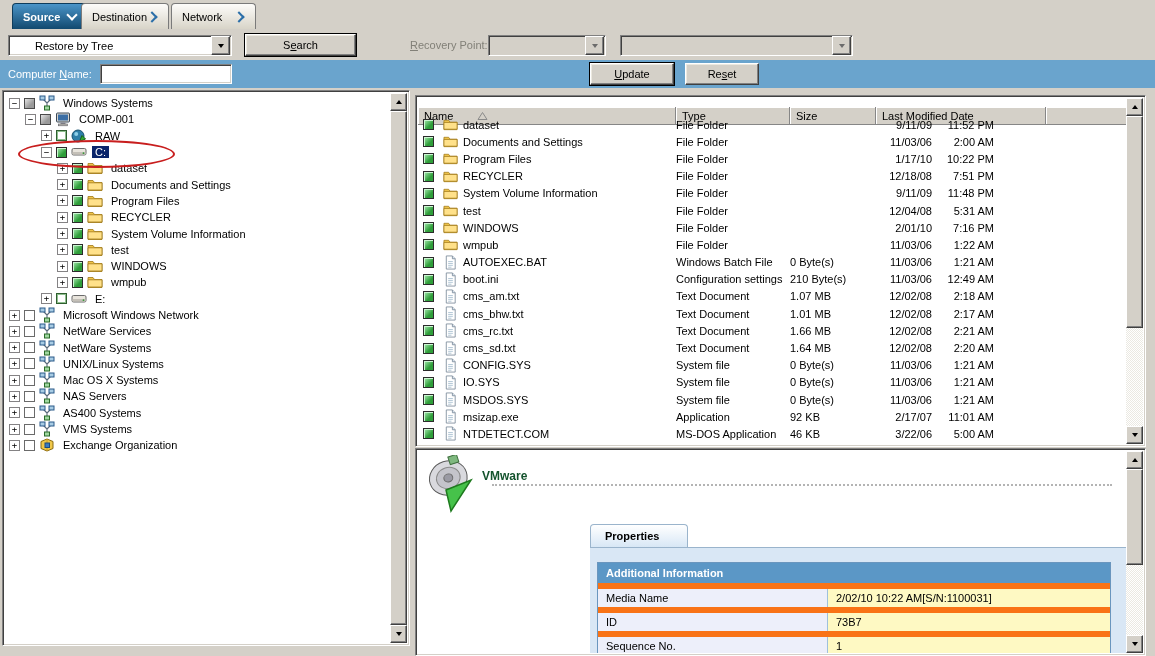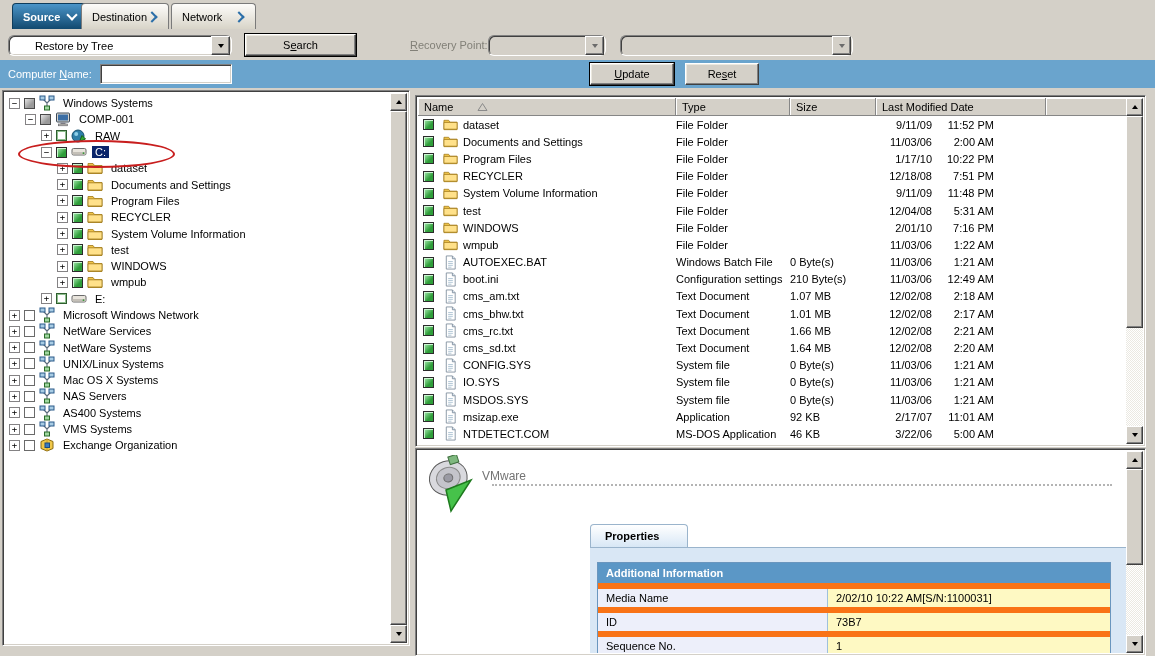--- a/index.html
+++ b/index.html
@@ -22,21 +22,21 @@
 
   
   .toolbar{position:absolute;left:0;top:30px;width:100%;height:30px;background:#d4d0c8;}
   .bluebar{position:absolute;left:0;top:60px;width:100%;height:28px;background:#6aa4cd;}
   .lbl{position:absolute;white-space:nowrap;}
   .lbl.gray{color:#828078;}
   .lbl.white{color:#fff;}
 
   .field{background:#fff;border:1px solid;border-color:#808080 #fff #fff #808080;
          box-shadow:inset 1px 1px 0 #404040,inset -1px -1px 0 #d4d0c8;}
-  .combo{position:absolute;height:21px;display:flex;align-items:center;box-sizing:border-box;border-radius:6px;}
+  .combo{position:absolute;height:21px;display:flex;align-items:center;box-sizing:border-box;}
   .combo .ctext{flex:1;padding-left:26px;overflow:hidden;white-space:nowrap;}
   .combo.plain .ctext{padding-left:4px;}
   .combo .cbtn{width:17px;height:17px;margin-right:1px;background:#d4d0c8;border:1px solid;
          border-color:#fff #404040 #404040 #fff;box-shadow:inset -1px -1px 0 #808080;
          display:flex;align-items:center;justify-content:center;}
   .combo.disabled{background:#d4d0c8;}
   .tri-dn{width:0;height:0;border:3px solid transparent;border-top:4px solid #000;margin-top:3px;}
   .tri-up-s{width:0;height:0;border:3px solid transparent;border-bottom:4px solid #000;margin-bottom:3px;}
   .combo.disabled .tri-dn{border-top-color:#6c6c6c;}
 
@@ -81,39 +81,39 @@
   .ticon svg{width:16px;height:16px;display:block;}
   .tlabel{padding:0 3px;}
   .tlabel.sel{background:#0a246a;color:#fff;}
   .red-ellipse{position:absolute;left:13px;width:153px;height:24px;border:2px solid #c81e1e;
      border-radius:50%;pointer-events:none;}
 
   
   .list-header{position:absolute;left:2px;top:2px;right:19px;height:18px;display:flex;}
   .hcell{height:18px;background:#d4d0c8;border-right:1px solid #868686;border-bottom:1px solid #868686;
      box-shadow:inset 1px 1px 0 #fff;box-sizing:border-box;padding:3px 0 0 6px;display:flex;align-items:center;
-     padding-top:0;}
+     padding-top:0;margin-top:9px;}
   .hc-name{width:258px;}.hc-type{width:114px;}.hc-size{width:86px;}.hc-date{width:170px;}.hc-fill{flex:1;border-right:none;}
   .sorticon{margin-left:24px;display:inline-flex;}
   .list-rows{position:absolute;left:2px;top:20px;right:19px;bottom:2px;overflow:hidden;}
   .lrow{display:flex;height:17.2px;align-items:center;}
   .c{box-sizing:border-box;white-space:nowrap;overflow:hidden;}
   .c.name{width:258px;display:flex;align-items:center;padding-left:5px;}
   .c.type{width:114px;}
   .c.size{width:86px;}
   .c.date{width:158px;display:flex;}
   .c.date .d{width:56px;text-align:right;}
   .c.date .t{width:58px;text-align:right;margin-left:4px;}
   .licon{width:17px;height:15px;margin:0 3px 0 5px;flex:none;}
   .licon svg{width:15px;height:15px;display:block;}
 
   
   .props-inner{position:absolute;left:2px;top:2px;right:19px;bottom:2px;background:#fff;overflow:hidden;}
   .disk-icon{position:absolute;left:6px;top:4px;}
-  .props-title{position:absolute;left:64px;top:18px;font-weight:normal;font-size:12px;color:#737373;}
+  .props-title{position:absolute;left:64px;top:18px;font-weight:bold;font-size:12px;color:#14532d;}
   .dotted-line{position:absolute;left:74px;right:14px;top:33px;border-top:2px dotted #b4b4b4;}
   .ptab{position:absolute;left:172px;top:73px;width:98px;height:24px;background:linear-gradient(#ffffff,#d6e6f5);
      border:1px solid #9ab4cc;border-bottom:none;border-radius:4px 4px 0 0;font-weight:bold;
      padding:5px 0 0 14px;box-sizing:border-box;}
   .pcontent{position:absolute;left:172px;top:96px;width:550px;bottom:0;background:#d9e7f5;
      border-top:1px solid #9ab4cc;}
   .ptable{position:absolute;left:7px;top:14px;width:512px;border:1px solid #6a96be;background:#fff;}
   .phead{height:20px;background:#5b97c6;color:#fff;font-weight:bold;padding:4px 0 0 8px;box-sizing:border-box;}
   .prow{display:flex;height:18px;border-top:6px solid #f97316;}
   .plabel{width:230px;background:#edeffa;padding:3px 0 0 8px;box-sizing:border-box;border-right:1px solid #9ec0dc;}

